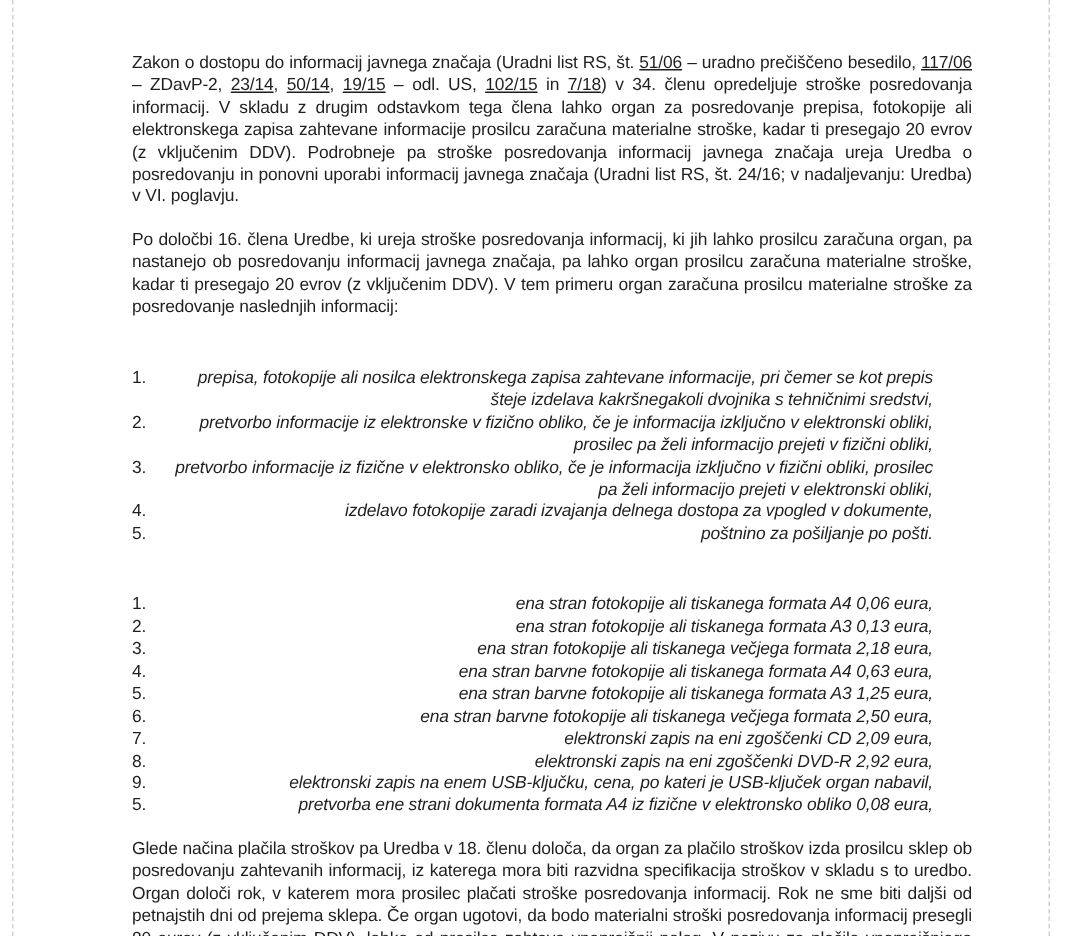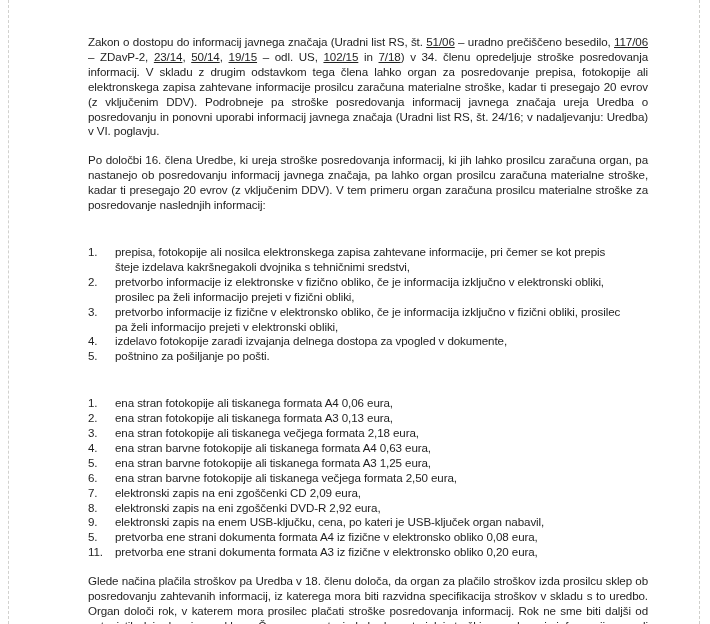--- a/index.html
+++ b/index.html
@@ -35,22 +35,23 @@
   .li-row {
     display: flex;
     align-items: flex-start;
   }
   .li-num {
     flex: 0 0 27px;
     text-align: left;
   }
   .li-text {
     flex: 1 1 auto;
-    text-align: left;
+    text-align: right;
     padding-right: 26px;
+    font-style: italic;
   }
 </style>
 </head>
 <body>
 
 <div class="scan-edge left"></div>
 <div class="scan-edge right"></div>
 
 <div class="content">
   <p class="para gap-after"><span>Zakon o dostopu do informacij javnega značaja (Uradni list RS, št. </span><span class="uref">51/06</span><span> – uradno prečiščeno besedilo, </span><span class="uref">117/06</span><span> – ZDavP-2, </span><span class="uref">23/14</span><span>, </span><span class="uref">50/14</span><span>, </span><span class="uref">19/15</span><span> – odl. US, </span><span class="uref">102/15</span><span> in </span><span class="uref">7/18</span><span>) v 34. členu opredeljuje stroške posredovanja informacij. V skladu z drugim odstavkom tega člena lahko organ za posredovanje prepisa, fotokopije ali elektronskega zapisa zahtevane informacije prosilcu zaračuna materialne stroške, kadar ti presegajo 20 evrov (z vključenim DDV). Podrobneje pa stroške posredovanja informacij javnega značaja ureja Uredba o posredovanju in ponovni uporabi informacij javnega značaja (Uradni list RS, št. 24/16; v nadaljevanju: Uredba) v VI. poglavju.</span></p>
@@ -115,20 +116,16 @@
         <span class="li-text">elektronski zapis na eni zgoščenki DVD-R 2,92 eura,</span>
       </div>
       <div class="li-row">
         <span class="li-num">9.</span>
         <span class="li-text">elektronski zapis na enem USB-ključku, cena, po kateri je USB-ključek organ nabavil,</span>
       </div>
       <div class="li-row">
         <span class="li-num">5.</span>
         <span class="li-text">pretvorba ene strani dokumenta formata A4 iz fizične v elektronsko obliko 0,08 eura,</span>
       </div>
-      <div class="li-row">
-        <span class="li-num">11.</span>
-        <span class="li-text">pretvorba ene strani dokumenta formata A3 iz fizične v elektronsko obliko 0,20 eura,</span>
-      </div>
     </div>
 
   <p class="para">Glede načina plačila stroškov pa Uredba v 18. členu določa, da organ za plačilo stroškov izda prosilcu sklep ob posredovanju zahtevanih informacij, iz katerega mora biti razvidna specifikacija stroškov v skladu s to uredbo. Organ določi rok, v katerem mora prosilec plačati stroške posredovanja informacij. Rok ne sme biti daljši od petnajstih dni od prejema sklepa. Če organ ugotovi, da bodo materialni stroški posredovanja informacij presegli 80 eurov (z vključenim DDV), lahko od prosilca zahteva vnaprejšnji polog. V pozivu za plačilo vnaprejšnjega pologa mora organ določiti rok za plačilo, ki ne sme biti daljši od petnajstih dni od</p>
 </div>
 
 </body></html>

